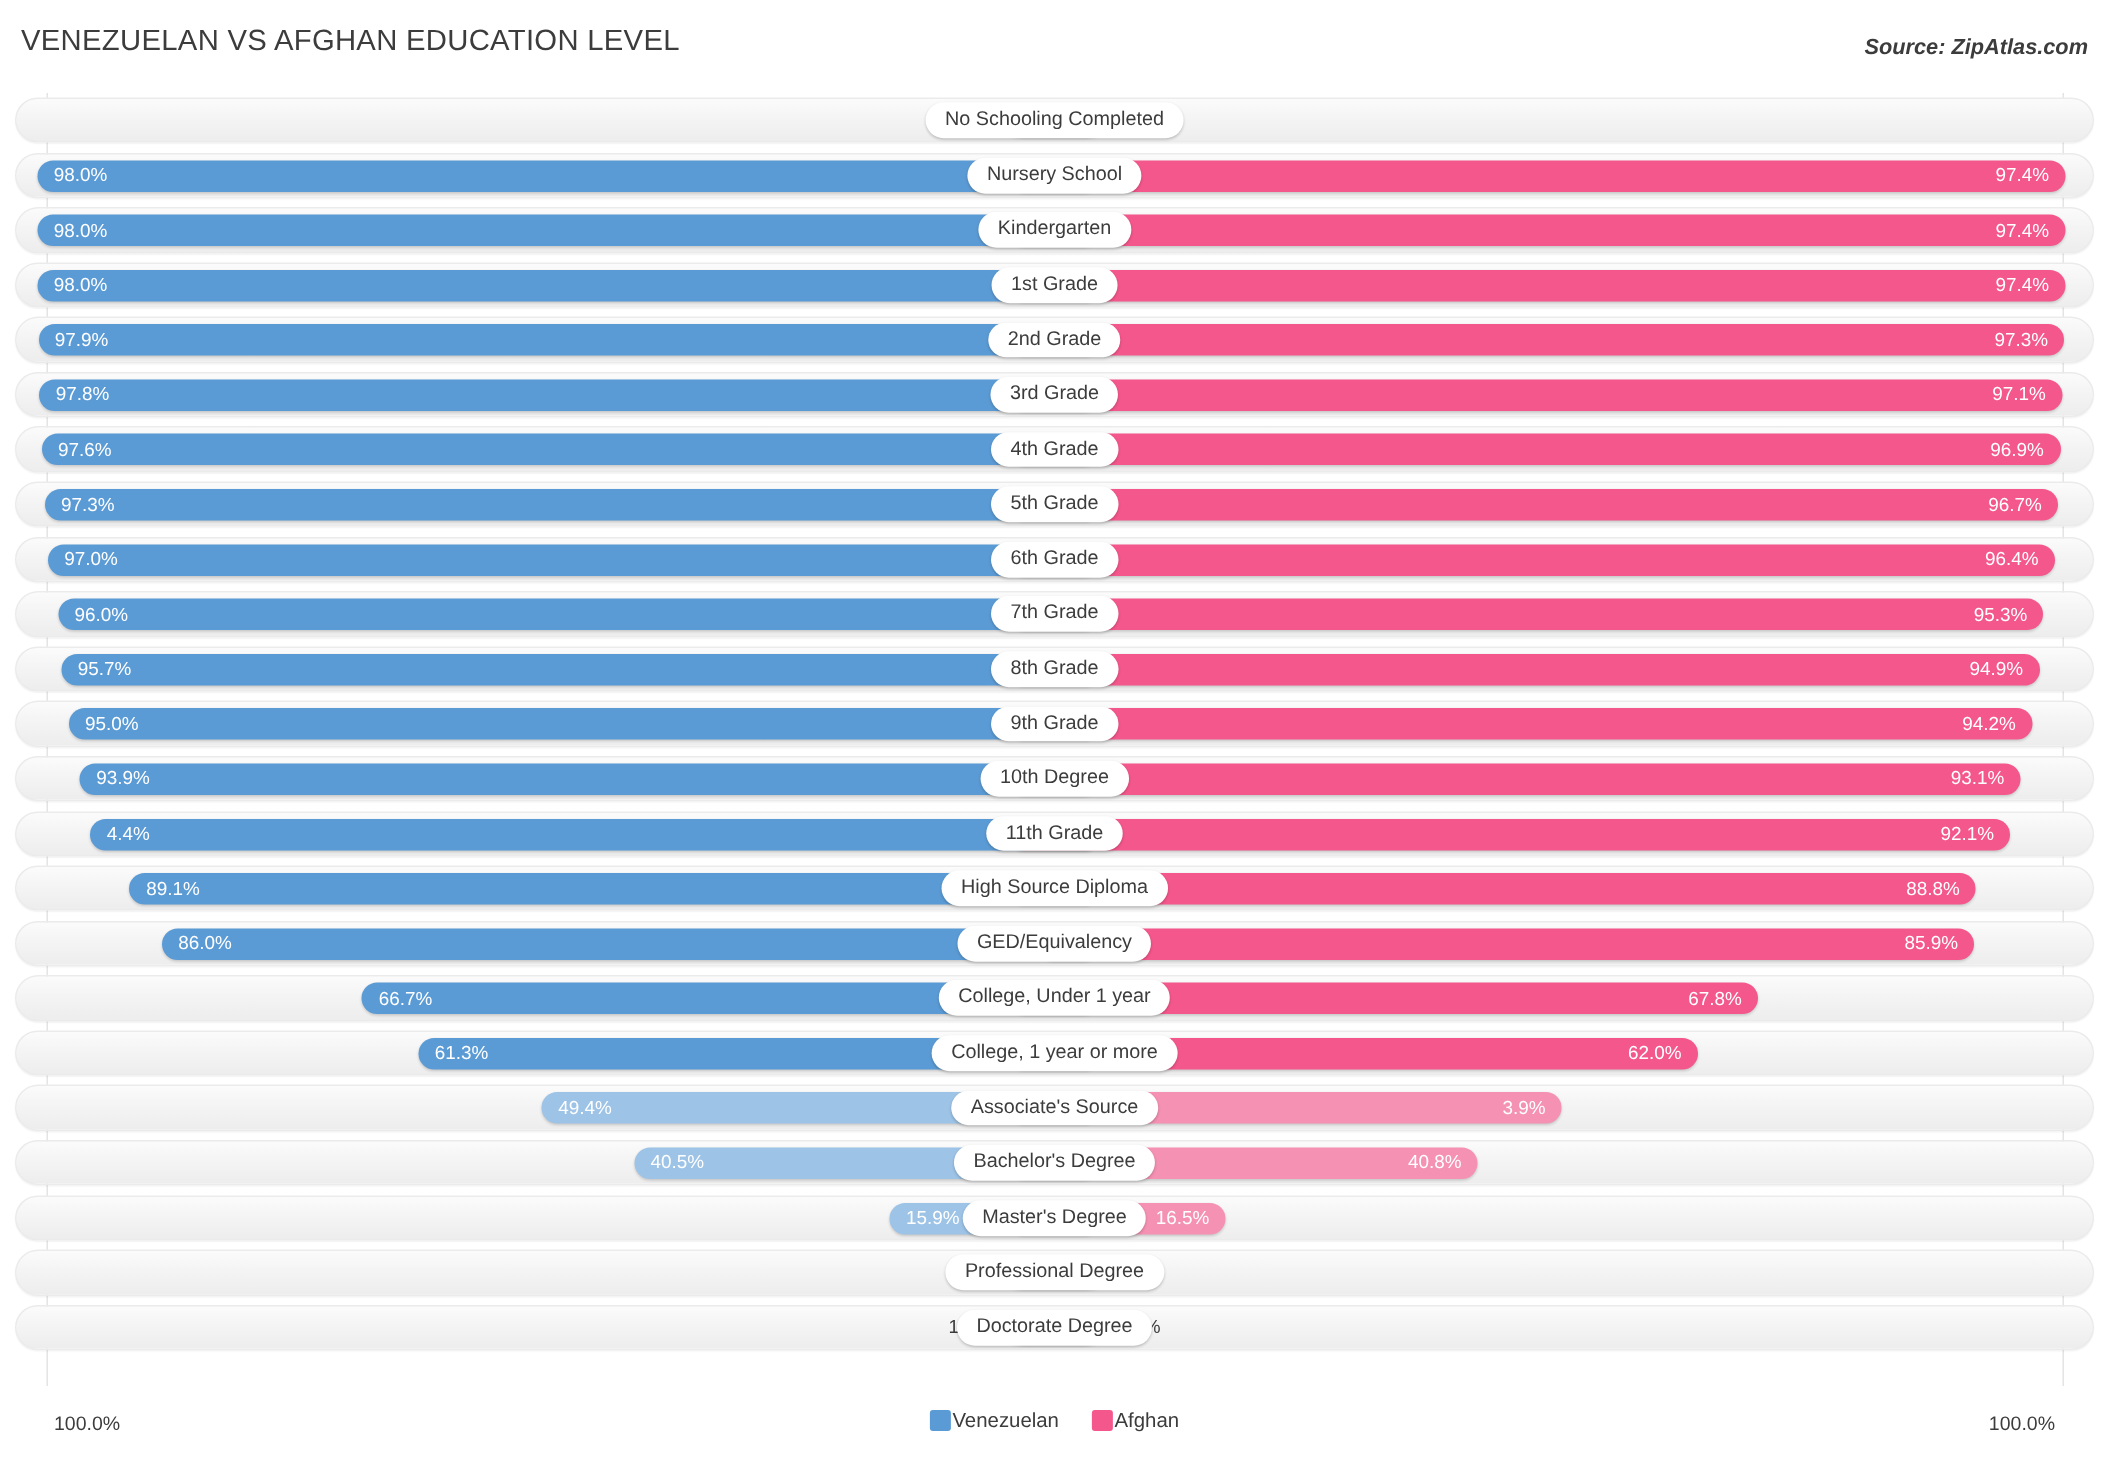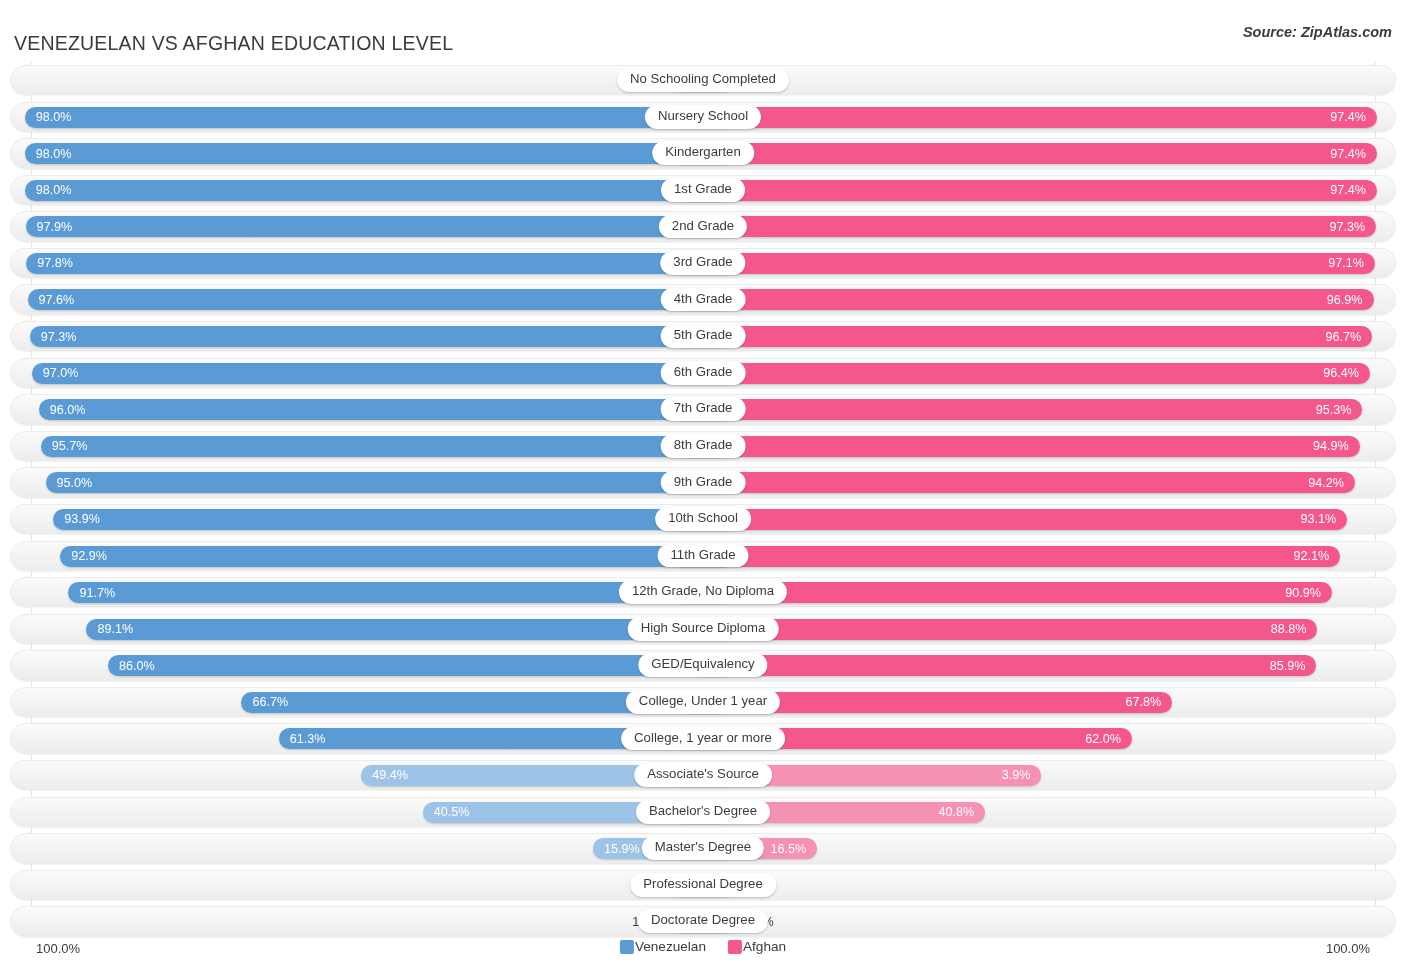--- a/index.html
+++ b/index.html
@@ -24,21 +24,21 @@
 
   
   .header {
     position: absolute;
     top: 0; left: 0; right: 0;
     height: 62px;
   }
   .title {
     position: absolute;
     left: 14px;
-    top: 32px;
+    top: 16px;
     font-size: 19.5px;
     letter-spacing: .2px;
     color: #3c3c3c;
     font-weight: 400;
     white-space: nowrap;
   }
   .source {
     position: absolute;
     right: 14px;
     top: 24px;
@@ -351,45 +351,33 @@
         <div class="row">
           <div class="track"></div>
           <div class="bars">
             <div class="bar left" style="left: 53.212px; width: 679.788px;">
               <span class="bar-val inside">93.9%</span>
             </div>
             <div class="bar right" style="left: 673px; width: 674.252px;">
               <span class="bar-val inside">93.1%</span>
             </div>
           </div>
-          <div class="pill">10th School</div>
+          <div class="pill">10th Degree</div>
         </div>
         <div class="row">
           <div class="track"></div>
           <div class="bars">
             <div class="bar left" style="left: 60.132px; width: 672.868px;">
-              <span class="bar-val inside">92.9%</span>
+              <span class="bar-val inside">4.4%</span>
             </div>
             <div class="bar right" style="left: 673px; width: 667.332px;">
               <span class="bar-val inside">92.1%</span>
             </div>
           </div>
           <div class="pill">11th Grade</div>
-        </div>
-        <div class="row">
-          <div class="track"></div>
-          <div class="bars">
-            <div class="bar left" style="left: 68.436px; width: 664.564px;">
-              <span class="bar-val inside">91.7%</span>
-            </div>
-            <div class="bar right" style="left: 673px; width: 659.028px;">
-              <span class="bar-val inside">90.9%</span>
-            </div>
-          </div>
-          <div class="pill">12th Grade, No Diploma</div>
         </div>
         <div class="row">
           <div class="track"></div>
           <div class="bars">
             <div class="bar left" style="left: 86.428px; width: 646.572px;">
               <span class="bar-val inside">89.1%</span>
             </div>
             <div class="bar right" style="left: 673px; width: 644.496px;">
               <span class="bar-val inside">88.8%</span>
             </div>

